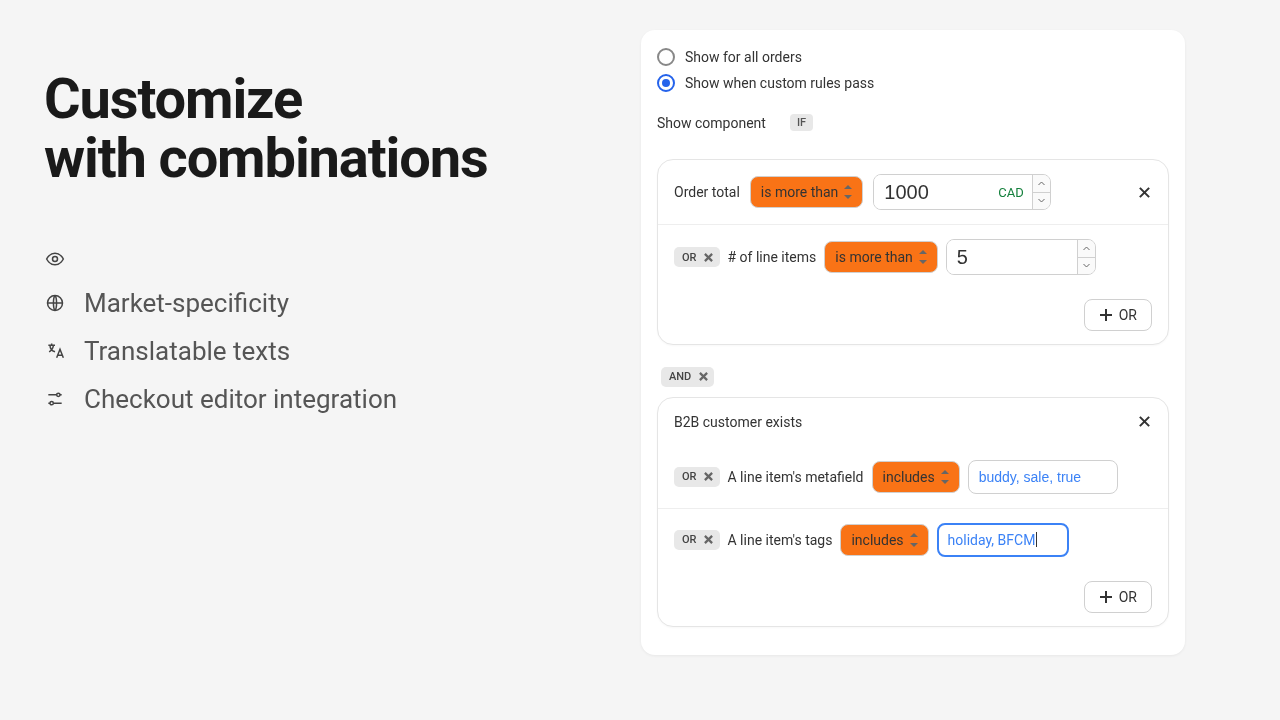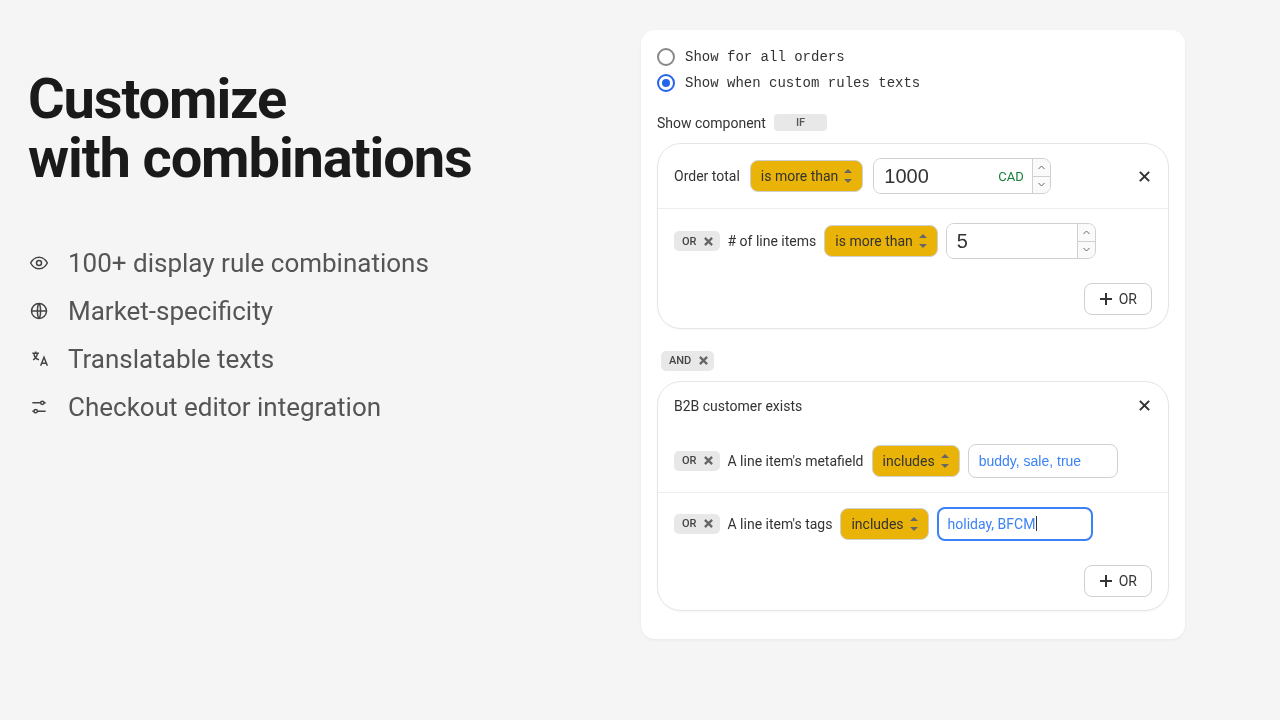--- a/index.html
+++ b/index.html
@@ -6,21 +6,21 @@
 body {
   font-family: -apple-system, BlinkMacSystemFont, "Segoe UI", Roboto, sans-serif;
   background: #f5f5f5;
   width: 1280px;
   height: 720px;
   display: flex;
   overflow: hidden;
 }
 .left-panel {
   width: 711px;
-  padding: 70px 40px 40px 28px;
+  padding: 70px 40px 40px 44px;
 }
 .heading {
   font-size: 56px;
   font-weight: 700;
   line-height: 1.05;
   color: #1a1a1a;
   margin-bottom: 60px;
   letter-spacing: -0.02em;
 }
 .feature-list { list-style: none; }
@@ -50,67 +50,67 @@
   display: flex;
   align-items: flex-start;
 }
 .card {
   background: #fff;
   border-radius: 14px;
   width: 544px;
   box-shadow: 0 1px 3px rgba(0,0,0,0.06);
   padding: 14px 16px 18px 16px;
 }
-.radio-group { margin-bottom: 18px; font-family: Liberation Mono, monospace; }
+.radio-group { margin-bottom: 18px; }
 .radio-row {
   display: flex;
   align-items: center;
   gap: 10px;
   padding: 4px 0;
   font-size: 14px;
   color: #333;
 }
 .radio {
   width: 18px; height: 18px; border-radius: 50%;
   border: 2px solid #888; position: relative; background: #fff;
 }
 .radio.selected { border-color: #2563eb; }
 .radio.selected::after {
   content: ""; position: absolute; width: 8px; height: 8px;
   background: #2563eb; border-radius: 50%; top: 3px; left: 3px;
 }
 
 .show-component-row {
-  display: flex; align-items: center; gap: 8px;
-  font-size: 14px; color: #333; margin-bottom: 12px;
+  display: flex; align-items: center; gap: 24px;
+  font-size: 14px; color: #333; margin-bottom: 28px;
 }
 .if-badge {
   background: #e8e8e8; color: #555; font-size: 11px;
-  padding: 2px 22px; border-radius: 4px; font-weight: 500;
+  padding: 2px 7px; border-radius: 4px; font-weight: 500;
 }
 
 .rule-block {
   background: #fff;
   border: 1px solid #e5e5e5;
-  border-radius: 24px;
+  border-radius: 16px;
   margin-bottom: 10px;
   box-shadow: 0 1px 2px rgba(0,0,0,0.03);
 }
 .rule-row {
   display: flex; align-items: center; gap: 10px;
   padding: 14px 16px;
 }
 .rule-row + .rule-row { border-top: 1px solid #eee; }
 .rule-label { font-size: 14px; color: #333; }
 
 .select-pill {
   display: inline-flex; align-items: center; gap: 6px;
   border: 1px solid #d0d0d0; border-radius: 8px;
   padding: 7px 10px; font-size: 14px; color: #333;
-  background: #eab308;
+  background: #f97316;
 }
 .select-pill .caret {
   display: inline-block; width: 8px; height: 12px; position: relative;
 }
 .select-pill .caret::before, .select-pill .caret::after {
   content:""; position:absolute; left:0; width:0; height:0;
   border-left: 4px solid transparent; border-right: 4px solid transparent;
 }
 .select-pill .caret::before { top: -1px; border-bottom: 4px solid #666; }
 .select-pill .caret::after { bottom: -1px; border-top: 4px solid #666; }
@@ -199,21 +199,20 @@
     <span>with combinations</span>
   </h1>
   <ul class="feature-list">
     <li class="feature-item">
       <span class="feature-icon">
         <svg viewBox="0 0 24 24">
             <path d="M2 12s3.5-7 10-7 10 7 10 7-3.5 7-10 7S2 12 2 12z"></path>
             <circle cx="12" cy="12" r="3"></circle>
           </svg>
       </span>
-      <span>100+ display rule combinations</span>
     </li>
     <li class="feature-item">
       <span class="feature-icon">
         <svg viewBox="0 0 24 24">
             <circle cx="12" cy="12" r="9"></circle>
             <path d="M3 12h18M12 3c2.5 3 2.5 15 0 18M12 3c-2.5 3-2.5 15 0 18"></path>
           </svg>
       </span>
       <span>Market-specificity</span>
     </li>
@@ -241,21 +240,21 @@
 <div class="right-panel">
   <div class="card">
 
     <div class="radio-group">
       <div class="radio-row">
         <span class="radio"></span>
         <span>Show for all orders</span>
       </div>
       <div class="radio-row">
         <span class="radio selected"></span>
-        <span>Show when custom rules texts</span>
+        <span>Show when custom rules pass</span>
       </div>
     </div>
 
     <div class="show-component-row">
       <span>Show component</span>
       <span class="if-badge">IF</span>
     </div>
 
     <div class="rule-block">
       <div class="rule-row">
@@ -373,21 +372,21 @@
               <svg viewBox="0 0 10 10">
                 <path d="M1 1 L9 9 M9 1 L1 9"></path>
               </svg>
             </span>
         </span>
         <span class="rule-label">A line item's tags</span>
         <span class="select-pill">
           <span>includes</span>
           <span class="caret"></span>
         </span>
-        <span class="text-input focused" style="width:156px; display:inline-flex; align-items:center;">
+        <span class="text-input focused" style="width:132px; display:inline-flex; align-items:center;">
           <span>holiday, BFCM</span>
             <span class="text-cursor"></span>
         </span>
       </div>
 
       <div class="add-or-row">
         <span class="add-or-btn">
           <svg viewBox="0 0 14 14">
               <path d="M7 1 V13 M1 7 H13" fill="none"></path>
             </svg>

